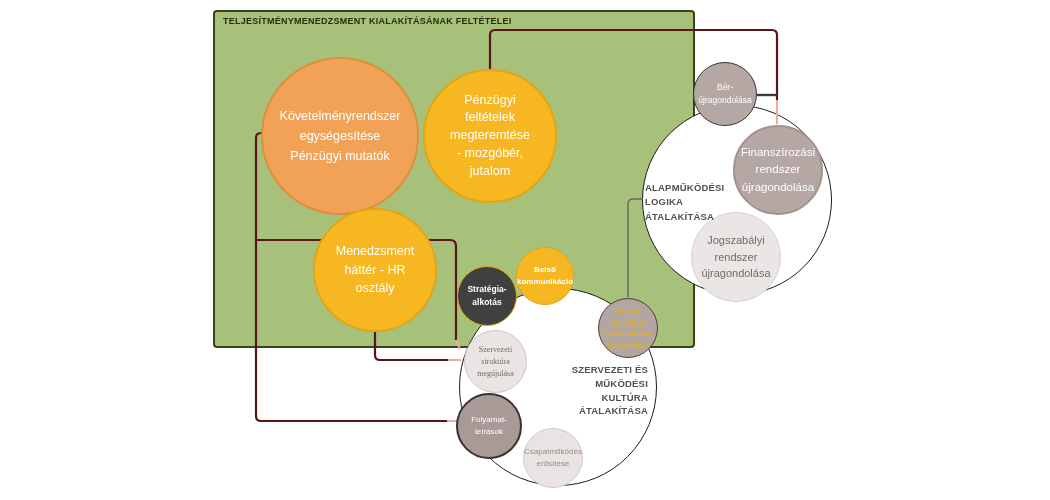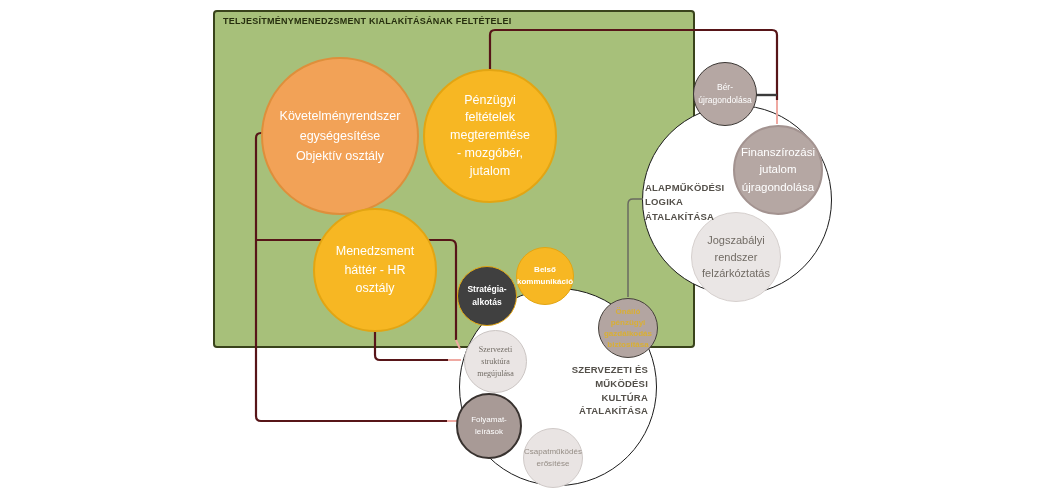--- a/index.html
+++ b/index.html
@@ -97,21 +97,21 @@
     <path d="M448 360 H461" fill="none" stroke="#efa9a2" stroke-width="2"></path>
 
     <path d="M756 95 H777" fill="none" stroke="#3b3b3b" stroke-width="2.4"></path>
 
     <path d="M628 297 V204 Q628 199 633 199 H643" fill="none" stroke="#6a6a60" stroke-width="1.5"></path>
   </svg>
 
   <div class="bubble b-kovetelmeny">
     <span>Követelményrendszer
 egységesítése
-Objektív osztály</span>
+Pénzügyi mutatók</span>
   </div>
   <div class="bubble b-penzugyi">
     <span>Pénzügyi
 feltételek
 megteremtése
 - mozgóbér,
 jutalom</span>
   </div>
   <div class="bubble b-menedzsment">
     <span>Menedzsment
@@ -126,27 +126,27 @@
     <span>Belső
 kommunikáció</span>
   </div>
 
   <div class="bubble b-ber">
     <span>Bér-
 újragondolása</span>
   </div>
   <div class="bubble b-finansz">
     <span>Finanszírozási
-jutalom
+rendszer
 újragondolása</span>
   </div>
   <div class="bubble b-jogszab">
     <span>Jogszabályi
 rendszer
-felzárkóztatás</span>
+újragondolása</span>
   </div>
 
   <div class="bubble b-szervezeti">
     <span>Szervezeti
 struktúra
 megújulása</span>
   </div>
   <div class="bubble b-folyamat">
     <span>Folyamat-
 leírások</span>

